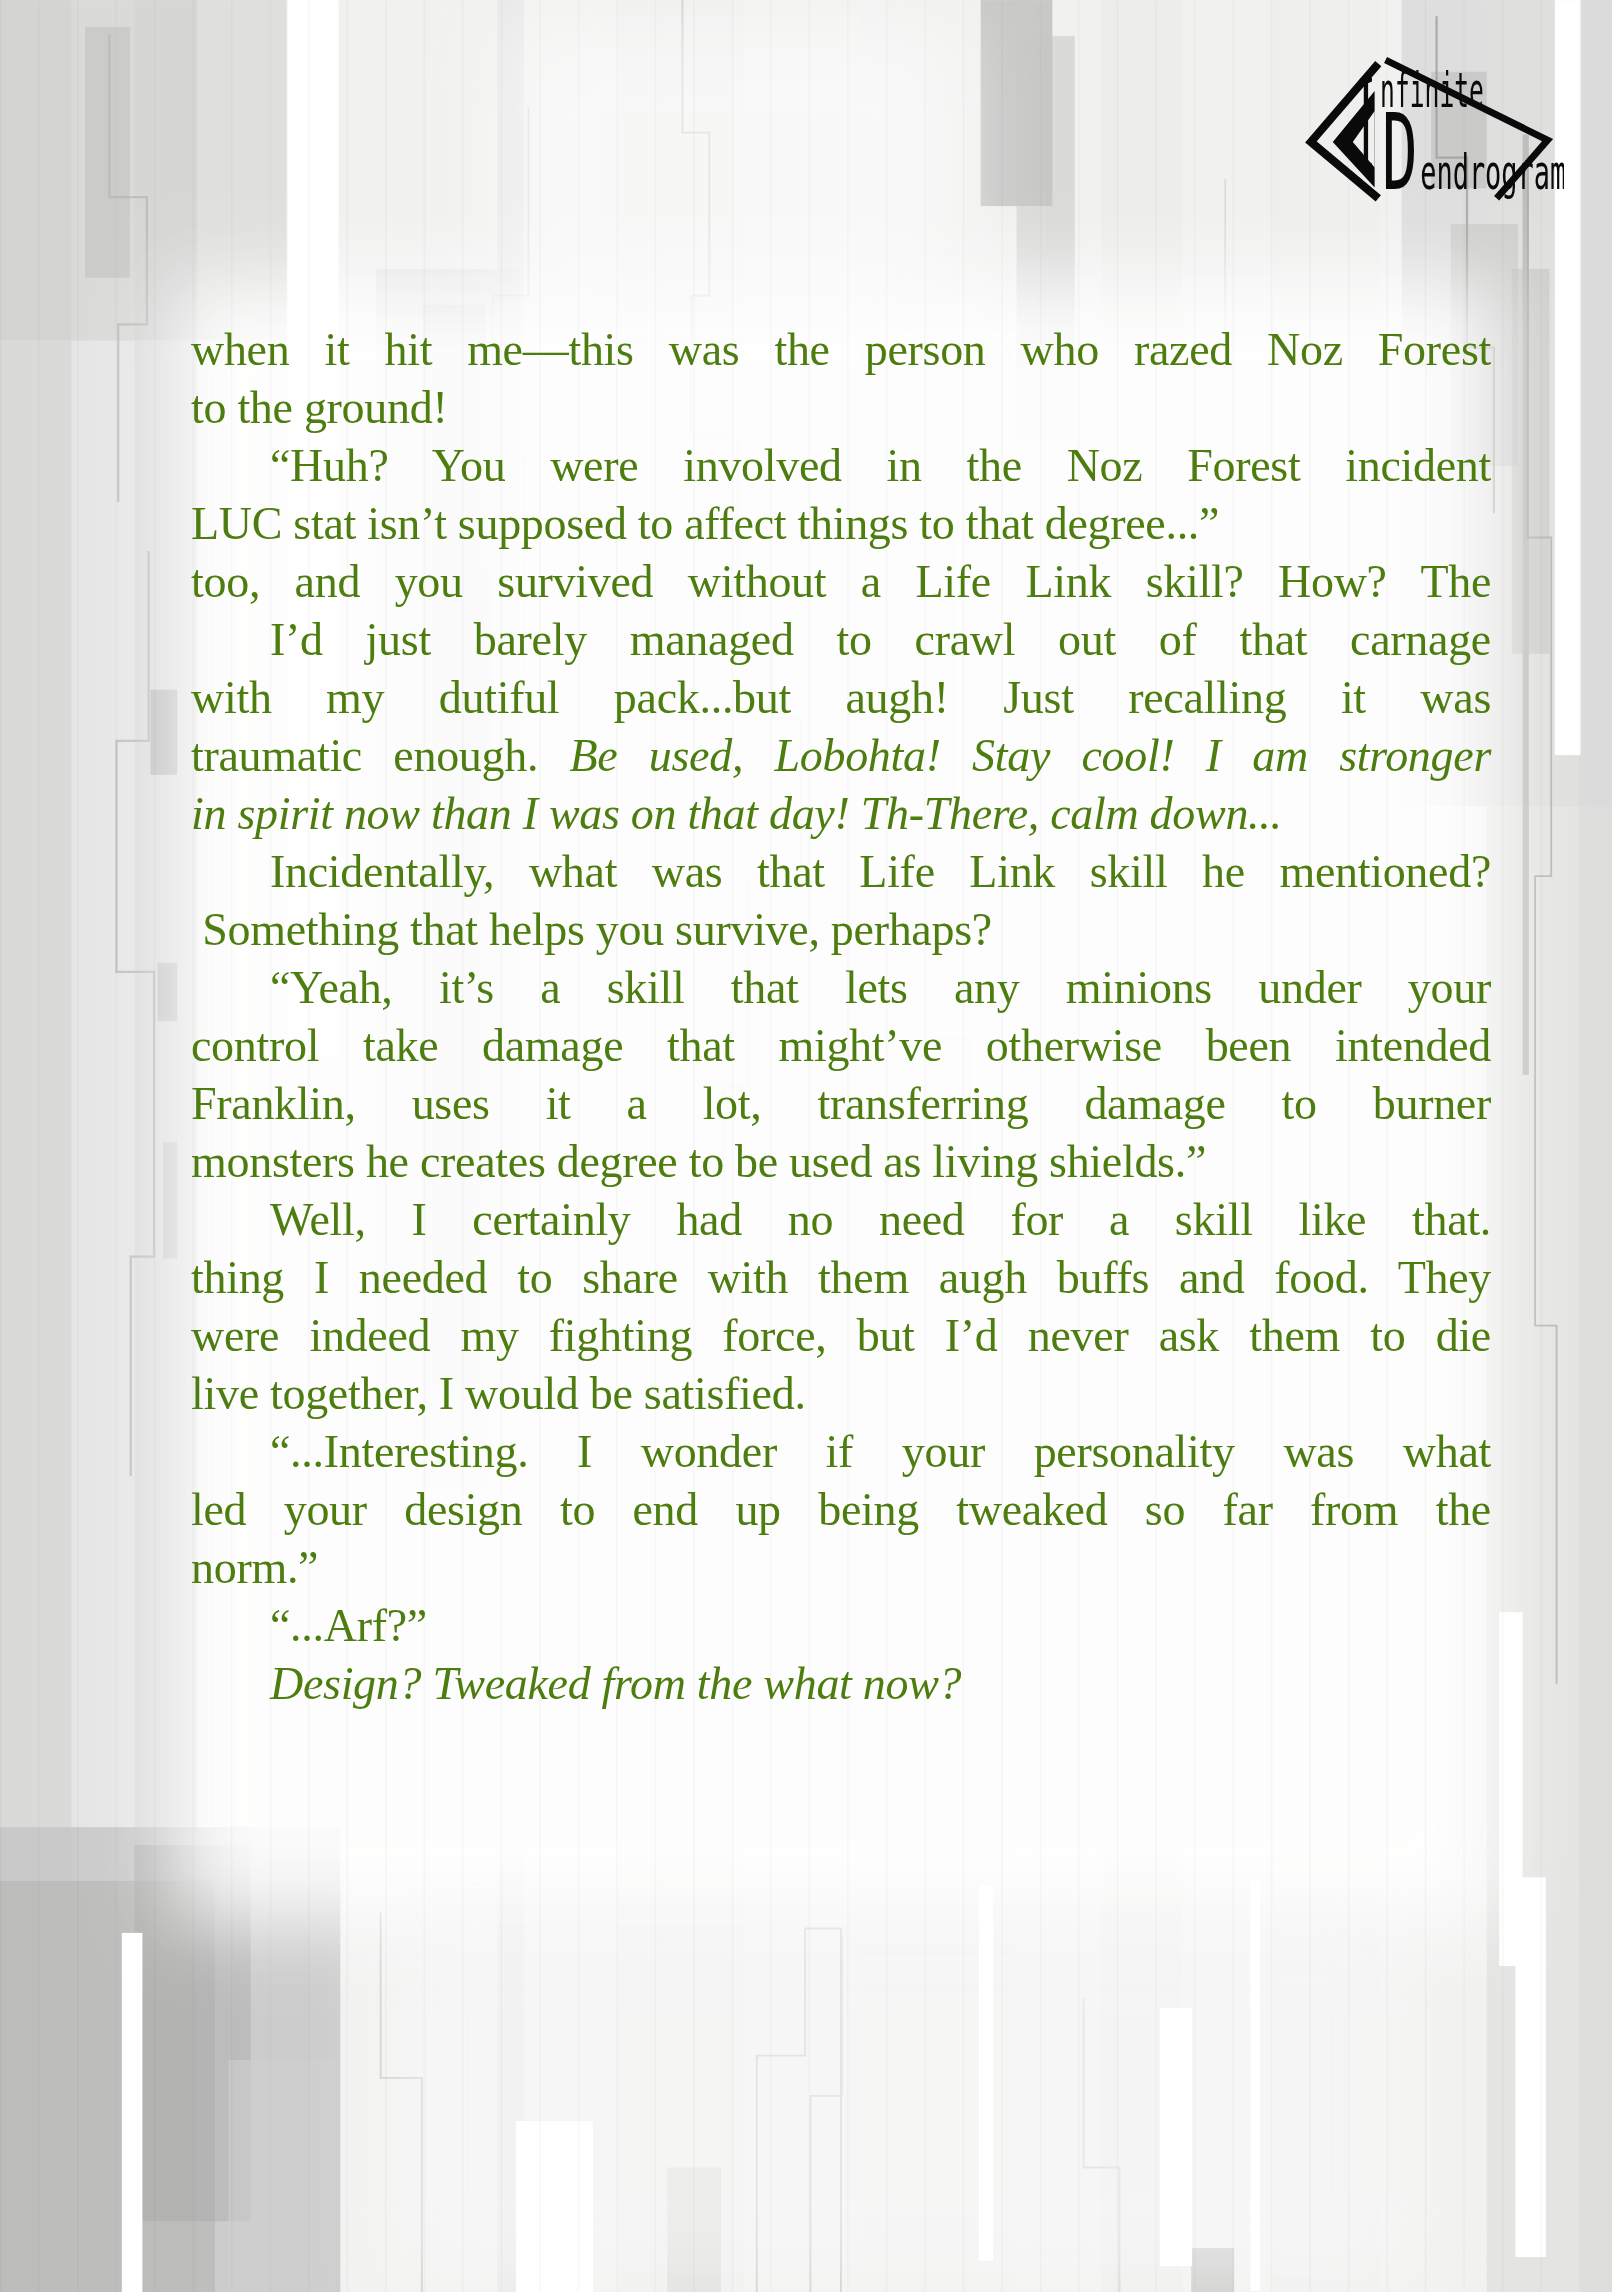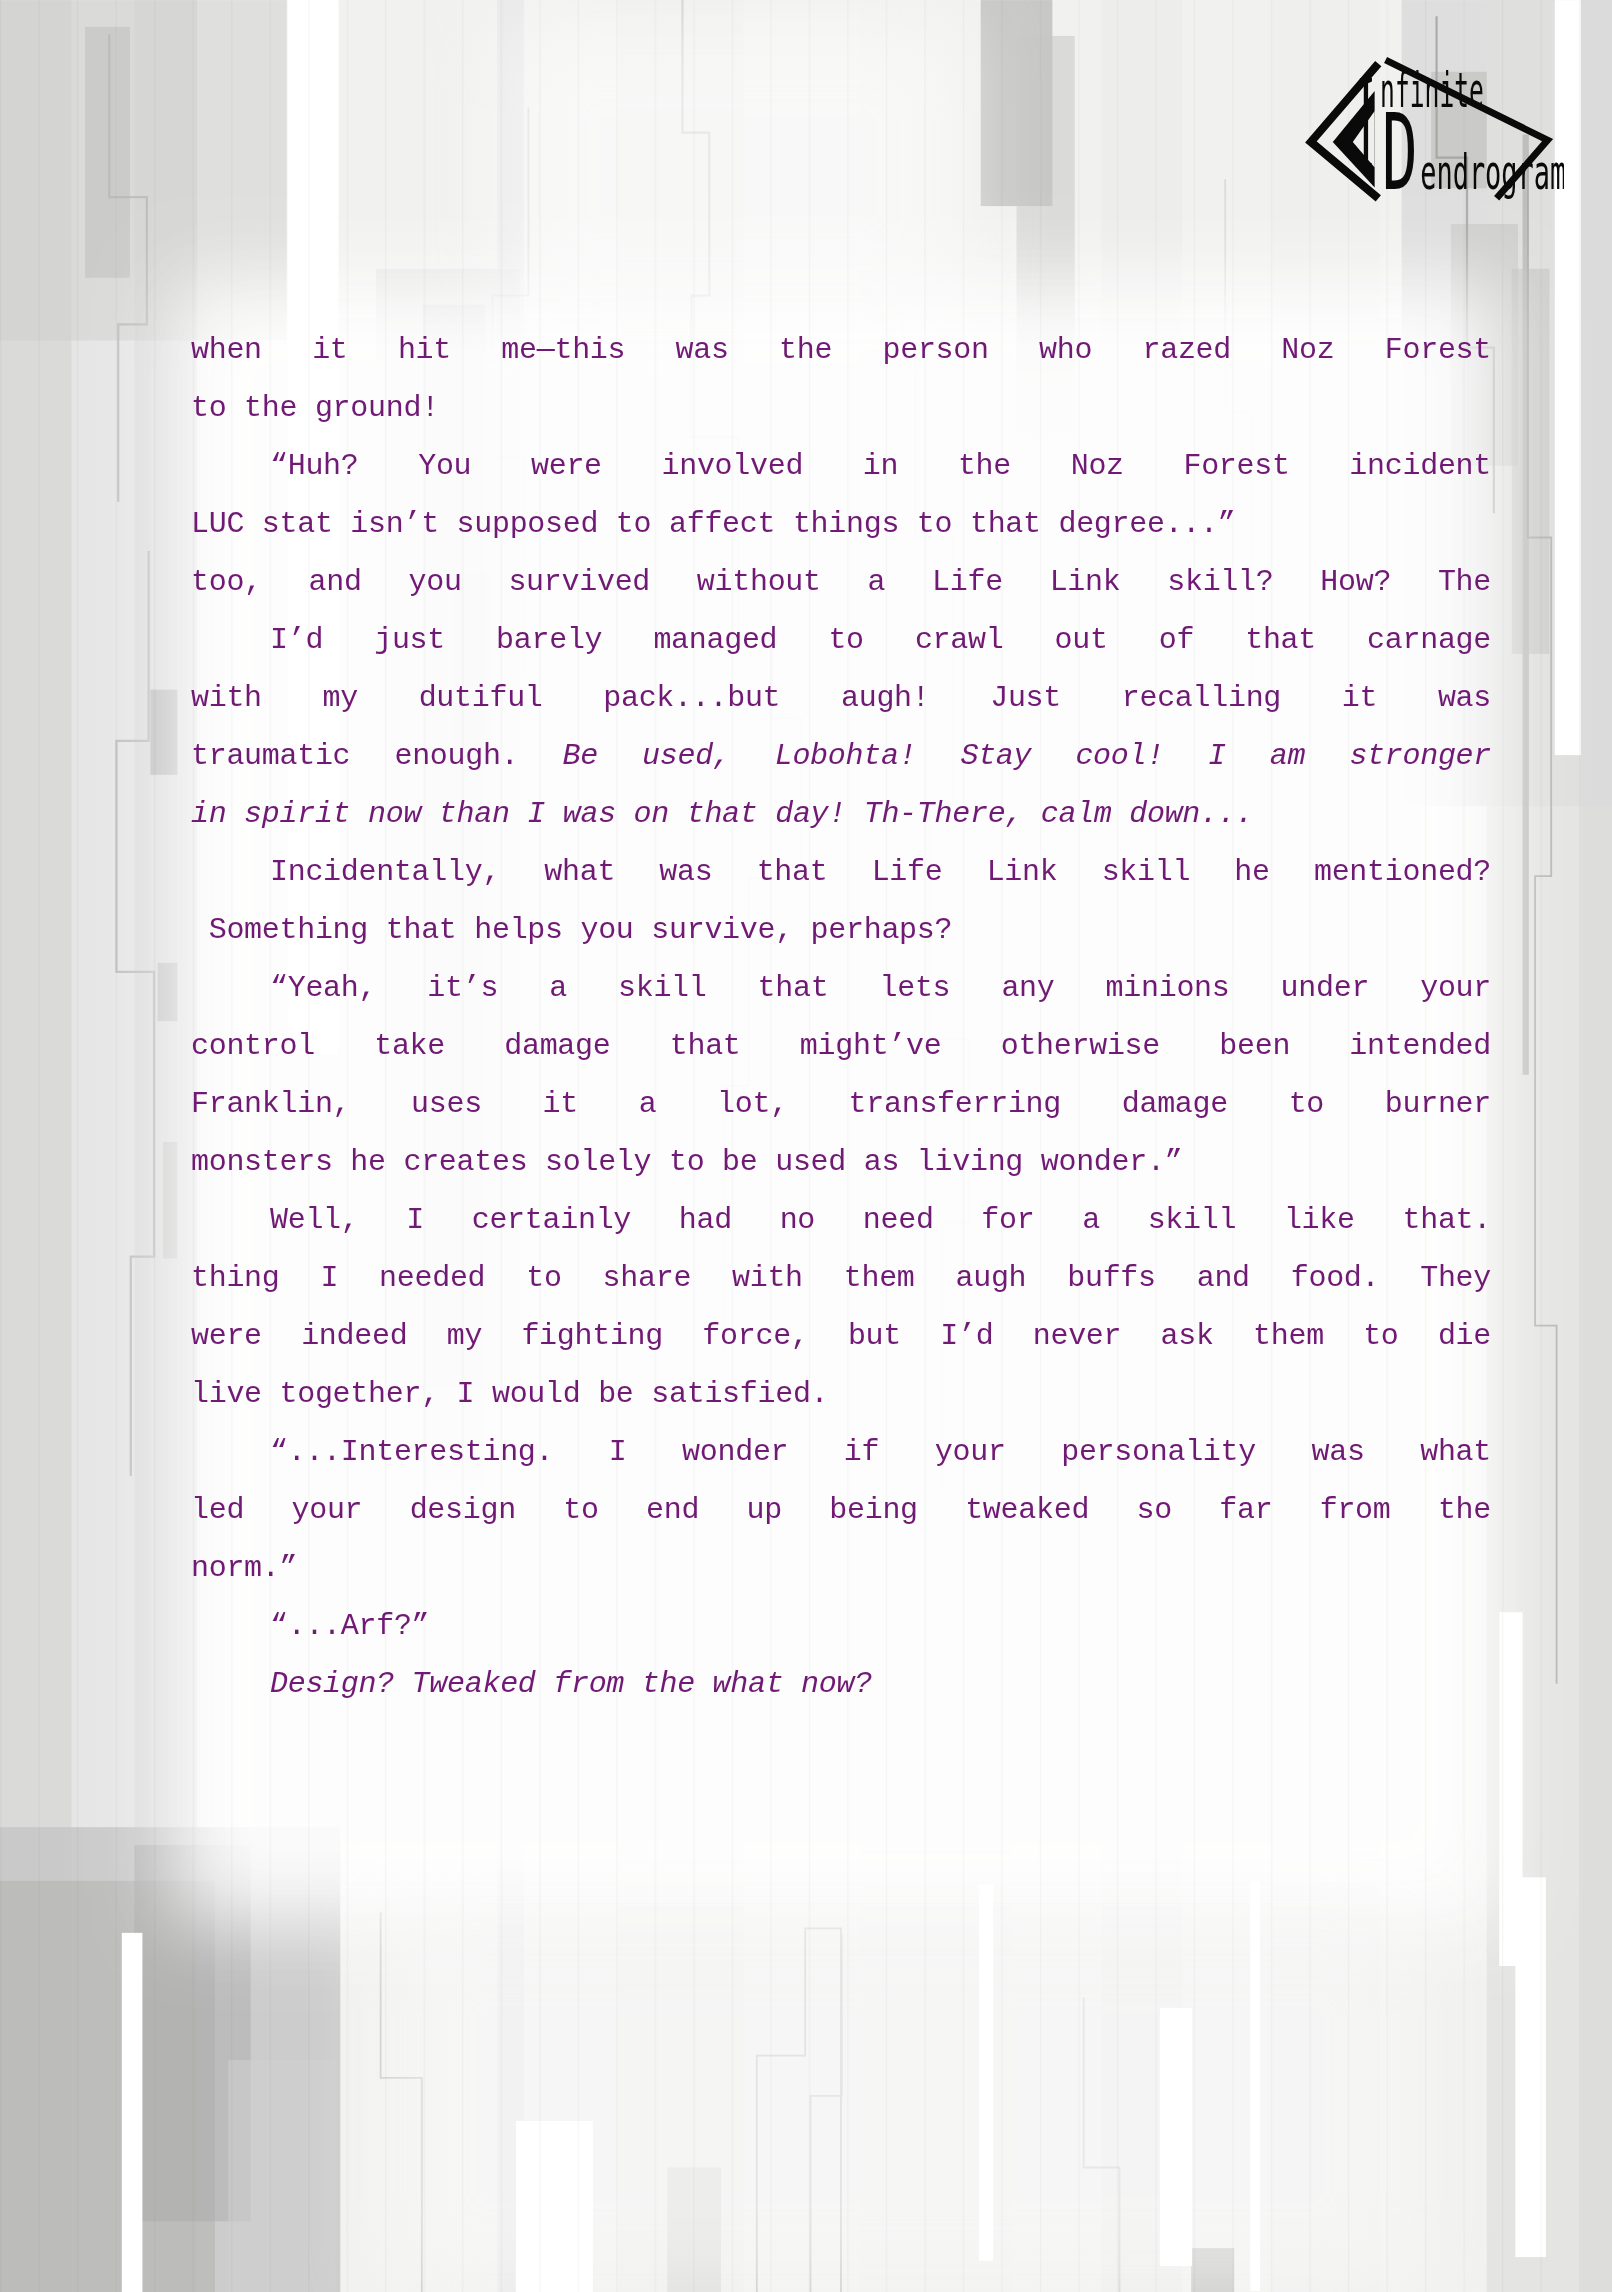--- a/index.html
+++ b/index.html
@@ -6,23 +6,22 @@
   body{
     width:1613px;height:2293px;overflow:hidden;
     background:#f2f2f1;
     font-family:"Liberation Serif",serif;
   }
   .page{position:relative;width:1613px;height:2293px;}
   svg.bg{position:absolute;left:0;top:0;}
   .logo{position:absolute;left:1300px;top:50px;width:264px;height:152px;}
   .text-block{
     position:absolute;left:191px;top:321px;width:1300px;
-    font-size:30px;line-height:58px;color:#701a75;
+    font-size:46px;line-height:58px;color:#4d7c0f;
     letter-spacing:-0.3px;
-    font-family:Liberation Mono, monospace;
   }
   .line{white-space:pre-wrap;text-justify:inter-word;}
   .line.j{text-align:justify;text-align-last:justify;}
   .line.ind{padding-left:79px;}
   .it{font-style:italic;}
 </style>
 </head>
 <body>
 
 <div class="page">
@@ -140,21 +139,21 @@
       <div class="line j"><span>too, and you survived without a Life Link skill? How? The</span></div>
       <div class="line j ind"><span>I’d just barely managed to crawl out of that carnage</span></div>
       <div class="line j"><span>with my dutiful pack...but augh! Just recalling it was</span></div>
       <div class="line j"><span>traumatic enough. </span><span class="it">Be used, Lobohta! Stay cool! I am stronger</span></div>
       <div class="line"><span class="it">in spirit now than I was on that day! Th-There, calm down...</span></div>
       <div class="line j ind"><span>Incidentally, what was that Life Link skill he mentioned?</span></div>
       <div class="line"><span> Something that helps you survive, perhaps?</span></div>
       <div class="line j ind"><span>“Yeah, it’s a skill that lets any minions under your</span></div>
       <div class="line j"><span>control take damage that might’ve otherwise been intended</span></div>
       <div class="line j"><span>Franklin, uses it a lot, transferring damage to burner</span></div>
-      <div class="line"><span>monsters he creates solely to be used as living wonder.”</span></div>
+      <div class="line"><span>monsters he creates degree to be used as living shields.”</span></div>
       <div class="line j ind"><span>Well, I certainly had no need for a skill like that.</span></div>
       <div class="line j"><span>thing I needed to share with them augh buffs and food. They</span></div>
       <div class="line j"><span>were indeed my fighting force, but I’d never ask them to die</span></div>
       <div class="line"><span>live together, I would be satisfied.</span></div>
       <div class="line j ind"><span>“...Interesting. I wonder if your personality was what</span></div>
       <div class="line j"><span>led your design to end up being tweaked so far from the</span></div>
       <div class="line"><span>norm.”</span></div>
       <div class="line ind"><span>“...Arf?”</span></div>
       <div class="line ind"><span class="it">Design? Tweaked from the what now?</span></div>
     </div>

